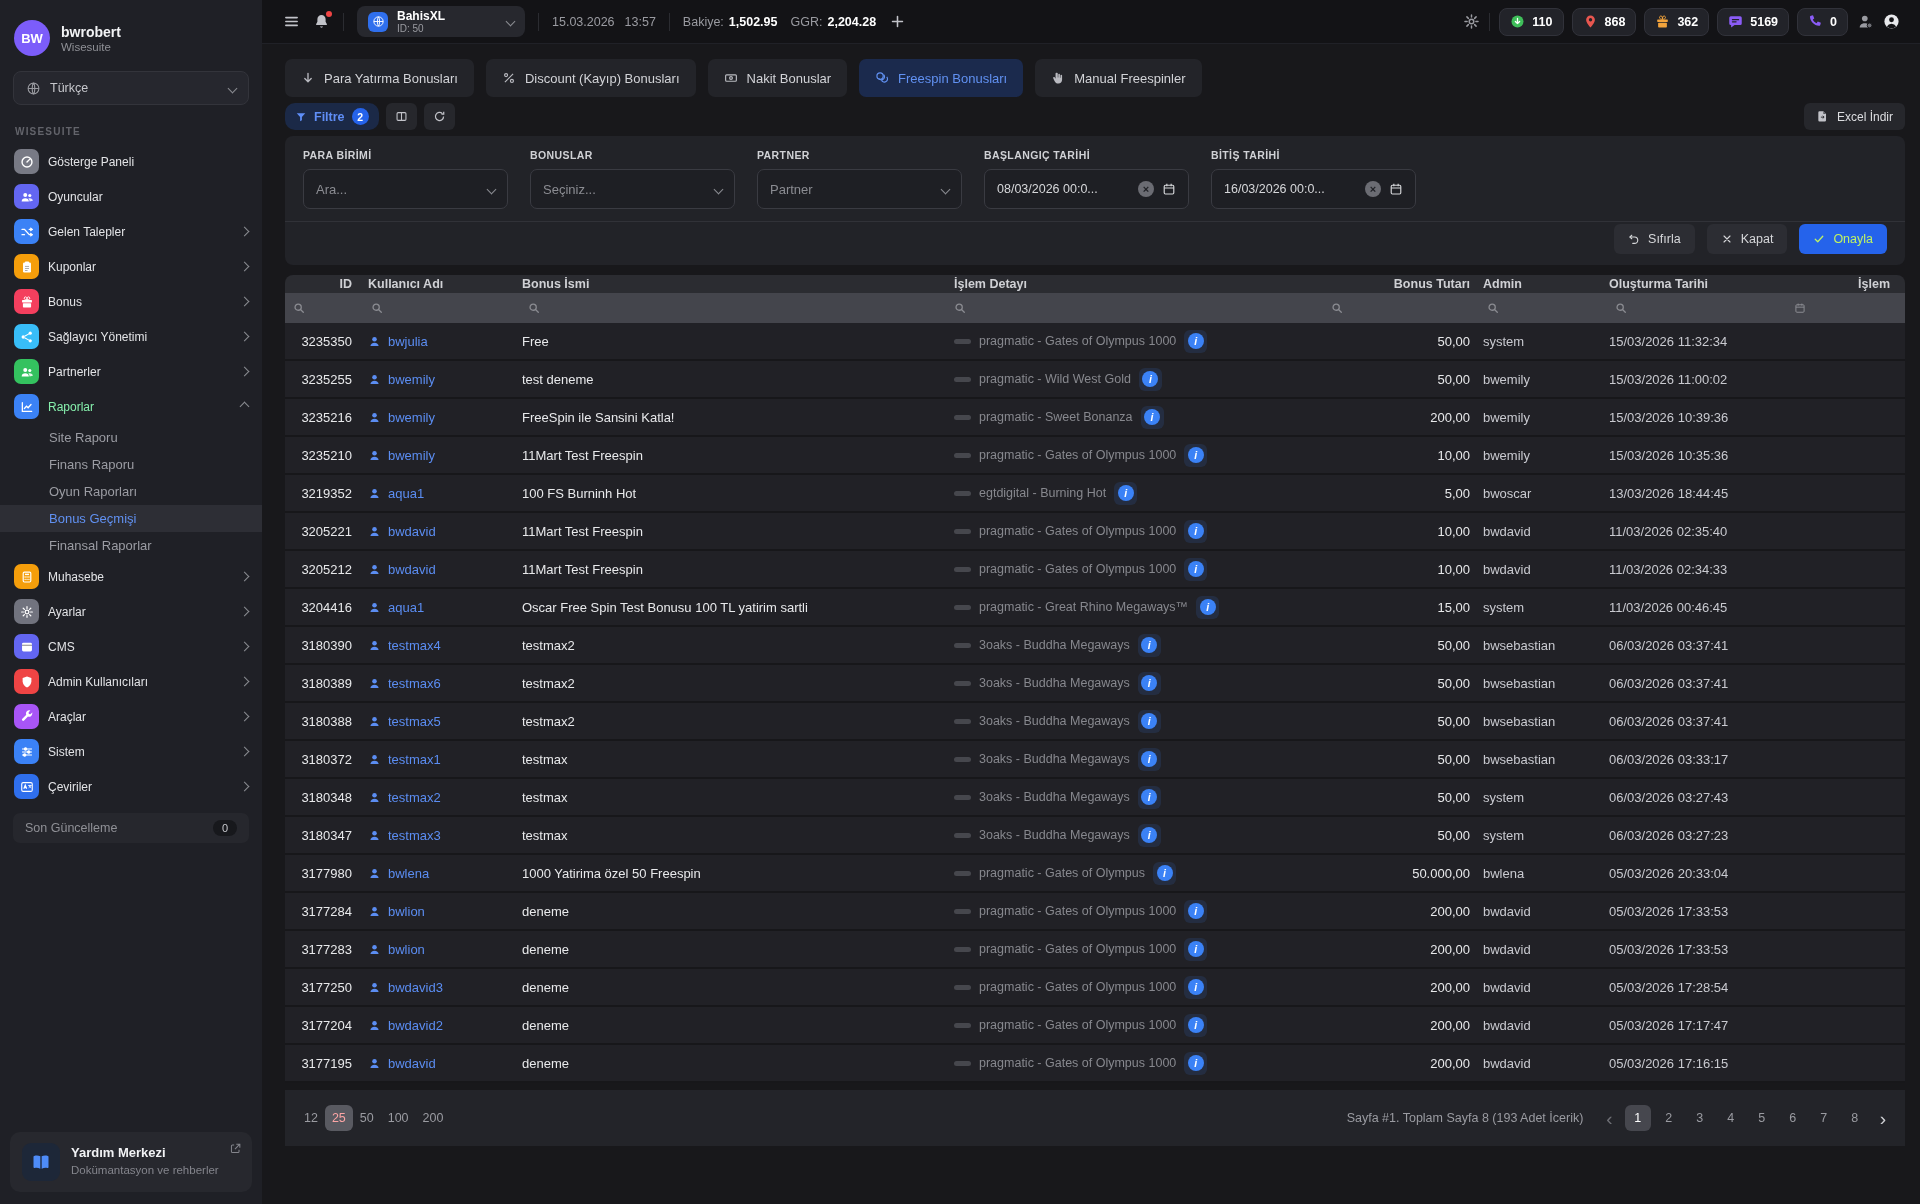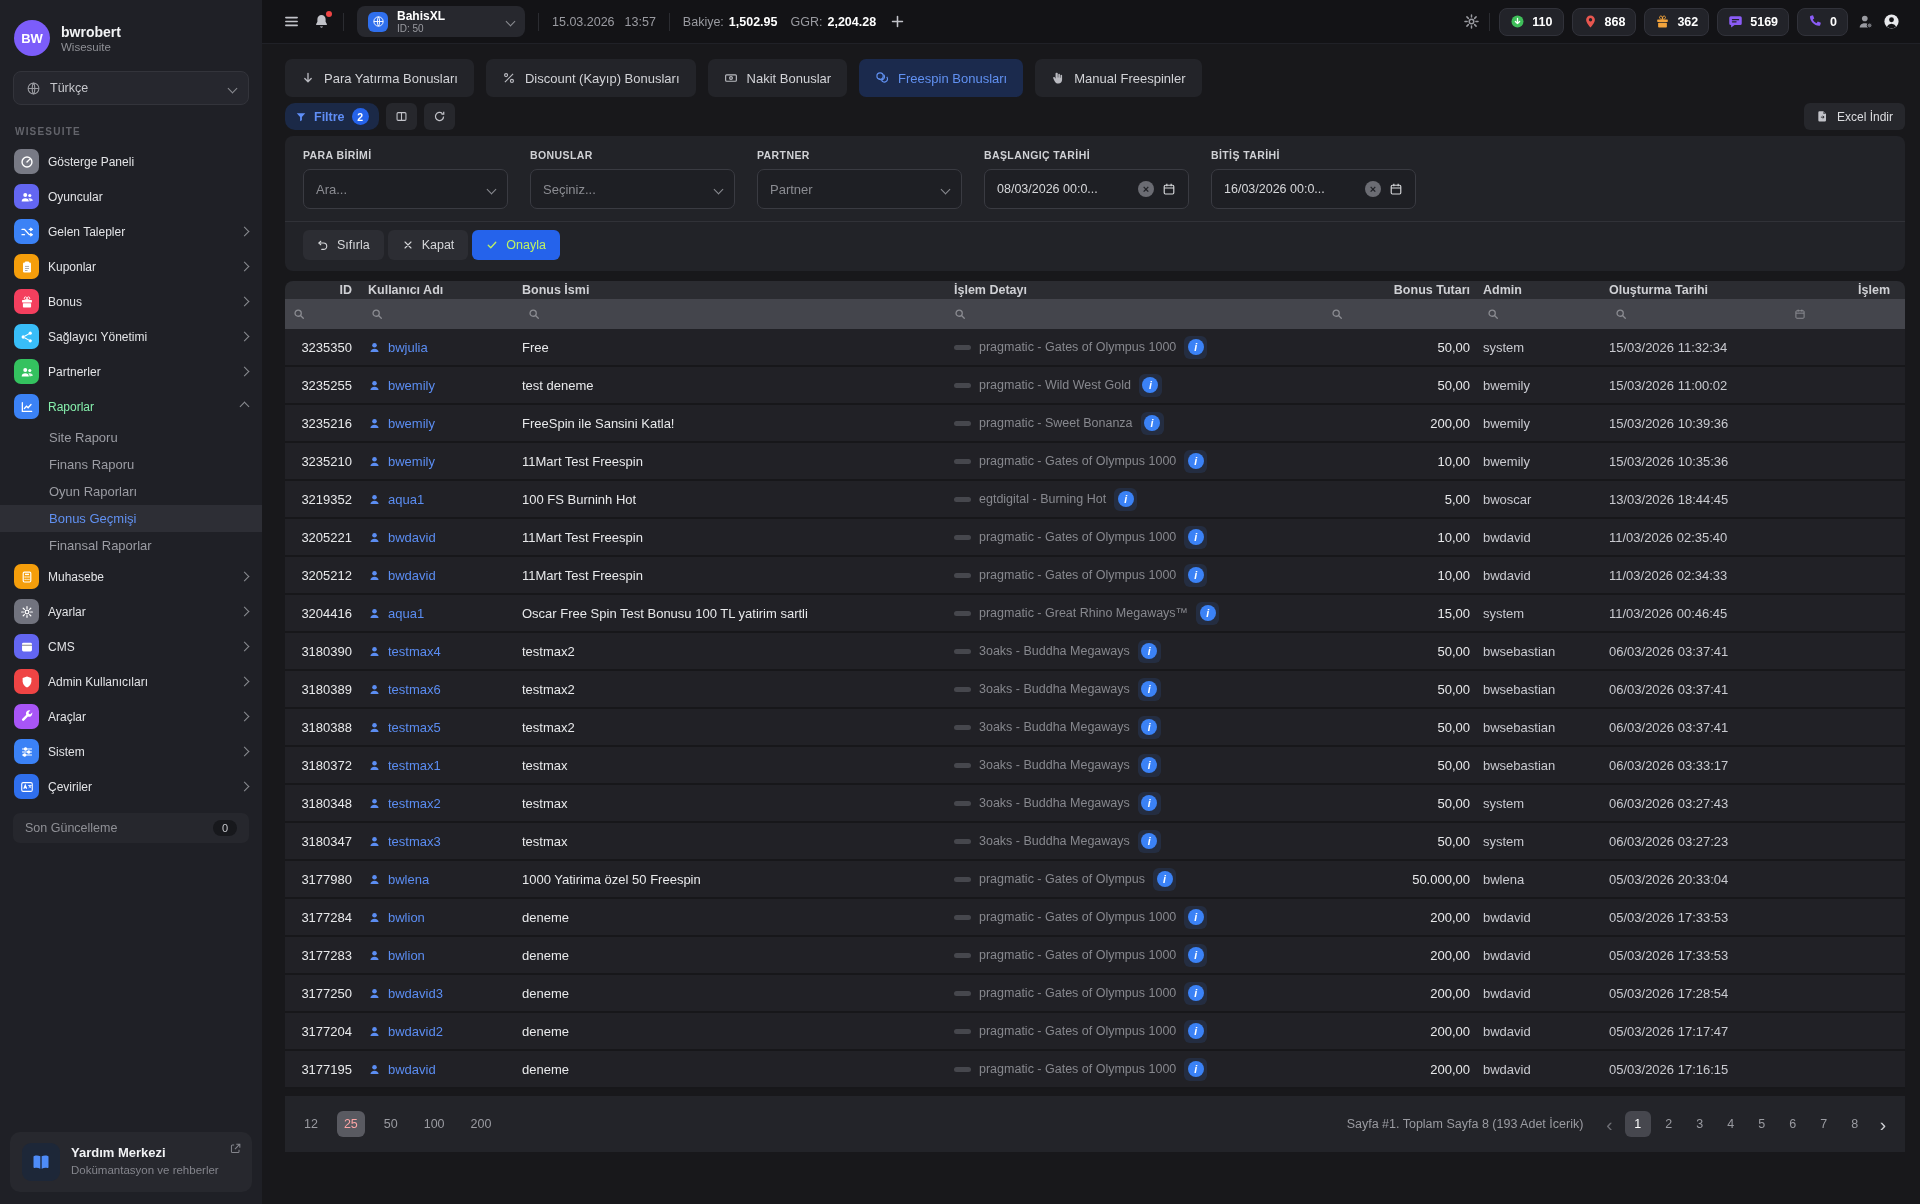--- a/index.html
+++ b/index.html
@@ -75,21 +75,21 @@
 .panel{margin-top:6px;background:#222328;border-radius:8px;padding:13px 18px 11px}
 .panel-fields{display:flex;gap:22px}
 .f-field{width:205px}
 .f-label{font-size:10.5px;font-weight:bold;letter-spacing:.4px;color:#d0d1d5;white-space:nowrap}
 .f-ctl{margin-top:8px;height:40px;background:#1e1f24;border:1px solid #3a3b42;border-radius:7px;display:flex;align-items:center;padding:0 12px;gap:8px;cursor:pointer}
 .f-ph{font-size:13px;color:#8b8c92;flex:1;white-space:nowrap;overflow:hidden}
 .f-val{font-size:12.5px;color:#d6d7da;flex:1;white-space:nowrap;overflow:hidden}
 .xcirc{width:16px;height:16px;border-radius:50%;background:#6b6c73;color:#1e1f24;font-size:11px;display:flex;align-items:center;justify-content:center;font-weight:bold;flex:none;cursor:pointer}
 .f-cal{color:#d6d7da;flex:none;display:flex}.f-cal svg{width:14px;height:14px}
 .panel-div{height:1px;background:#313238;margin:12px -18px 0}
-.panel-actions{display:flex;gap:4px;margin-top:8px}
+.panel-actions{display:flex;justify-content:flex-end;gap:12px;margin-top:2px}
 .btn{height:30px;border-radius:6px;display:flex;align-items:center;gap:8px;padding:0 14px;font-size:12.5px;color:#d6d7da;background:#2c2d33;cursor:pointer}
 .btn svg{width:12px;height:12px}
 .btn-primary{background:#2563eb;color:#bef264;font-weight:400}
 
 .table{margin-top:10px;border-radius:8px 8px 0 0;overflow:hidden;flex:none}
 .grid{display:grid;grid-template-columns:75px 162px 426px 375px 147px 126px 230px 1fr;align-items:center}
 .t-head{background:#2b2c31;height:18px;font-size:12.5px;font-weight:bold;color:#cfd0d4}
 .t-search{background:#44454c;height:30px}
 .t-row{background:#212126;height:38px;border-bottom:2px solid #17171a;font-size:13px}
 .cell{white-space:nowrap;overflow:hidden}
@@ -105,21 +105,21 @@
 .s-cal{margin-left:auto;padding-right:20px;display:flex}
 .c-user{display:flex;align-items:center;gap:7px;color:#5b8df2;font-weight:500;cursor:pointer}
 .c-user svg{width:13px;height:13px;flex:none}
 .c-detail{display:flex;align-items:center;gap:8px;color:#87888e;font-size:12.5px}
 .dash{width:17px;height:5px;border-radius:2.5px;background:#46474d;flex:none}
 .info-wrap{width:23px;height:23px;border-radius:6px;background:rgba(59,130,246,.13);display:flex;align-items:center;justify-content:center;flex:none;cursor:pointer}
 .info{width:16px;height:16px;border-radius:50%;background:#3b82f6;color:#fff;font-size:10.5px;font-weight:bold;display:flex;align-items:center;justify-content:center;font-style:italic}
 .c-dim{color:#c9cad0}
 
 .pagebar{margin-top:7px;background:#232429;height:56px;display:flex;align-items:center;padding:0 12px;flex:none}
-.psize{display:flex;gap:12px;align-items:flex-end}
+.psize{display:flex;gap:0;align-items:flex-end}
 .psize-btn{min-width:27px;height:26px;border-radius:6px;display:flex;align-items:center;justify-content:center;font-size:12.5px;color:#9a9ba1;padding:0 7px;cursor:pointer}
 .psize-btn.active{background:#595a61;color:#fca5a5}
 .pg-summary{margin-left:auto;font-size:12.5px;color:#9a9ba1;margin-right:16px}
 .pg-nav{display:flex;align-items:center;gap:5px}
 .pg-chev{color:#6f7076;font-size:19px;padding:0 7px;cursor:pointer;line-height:1}
 .pg-chev.next{color:#cfd0d4}
 .pg-btn{min-width:26px;height:26px;border-radius:6px;display:flex;align-items:center;justify-content:center;font-size:12.5px;color:#9a9ba1;cursor:pointer}
 .pg-btn.active{background:#46474e;color:#fff}
 .chev{width:7px;height:7px;border-right:1.6px solid #8b8c92;border-bottom:1.6px solid #8b8c92;display:inline-block;flex:none}
 .chev-right{transform:rotate(-45deg)}

